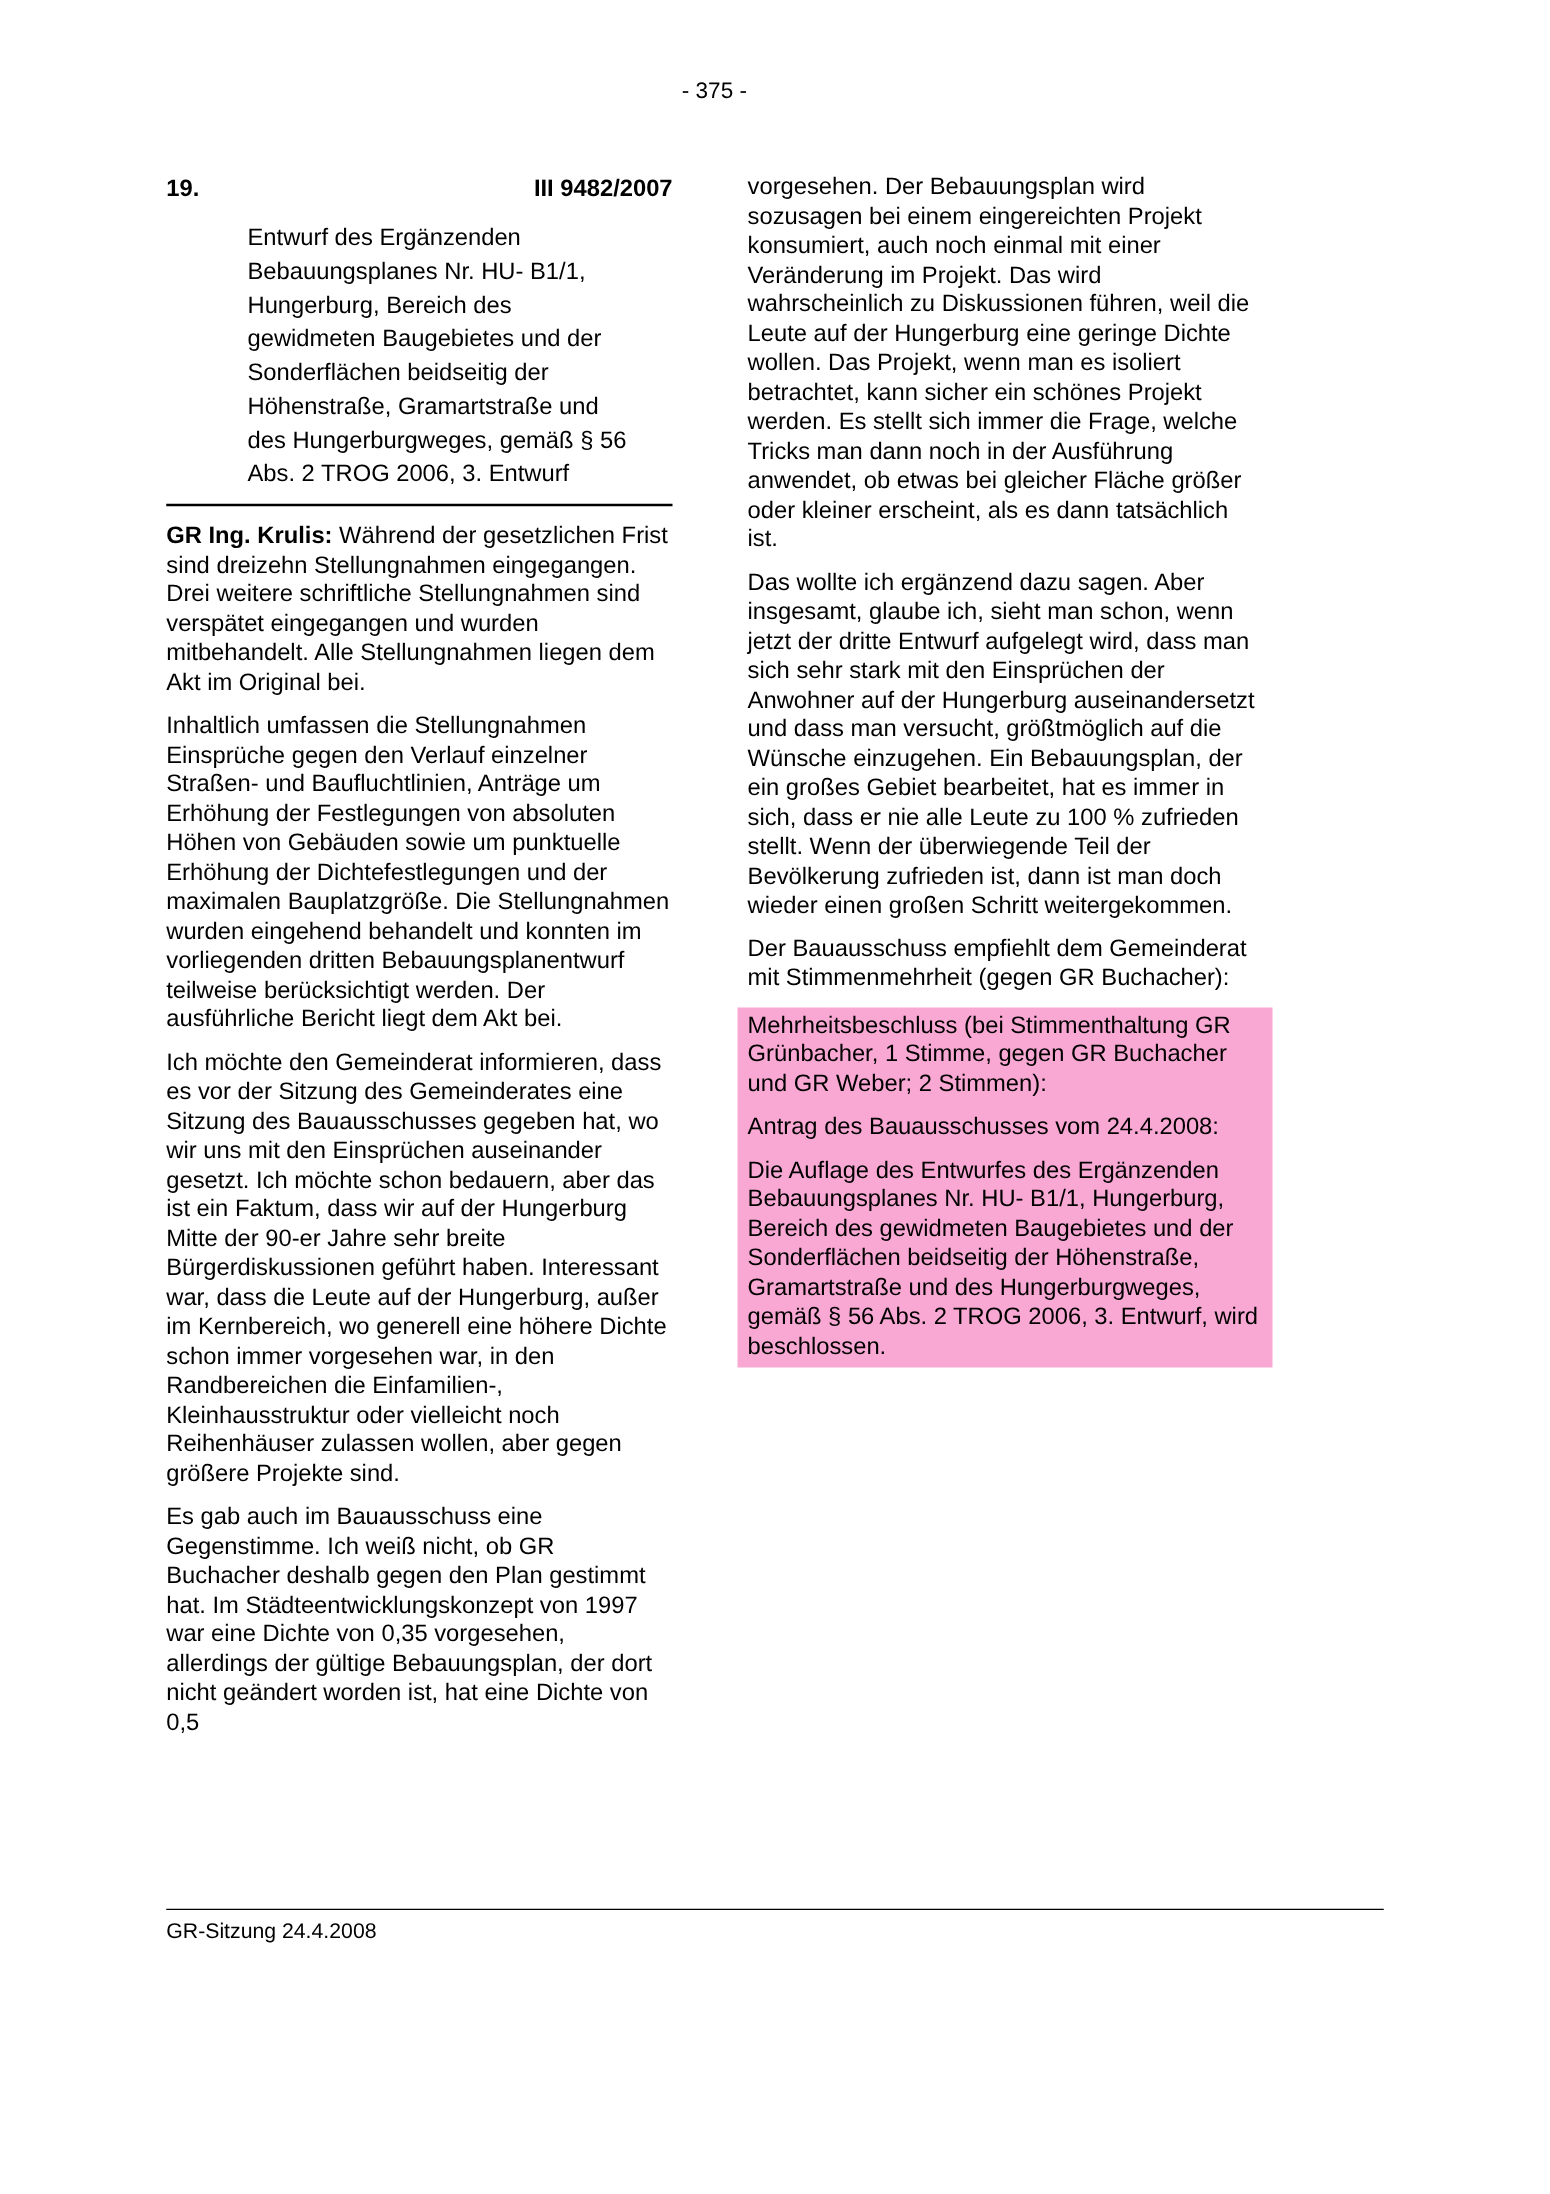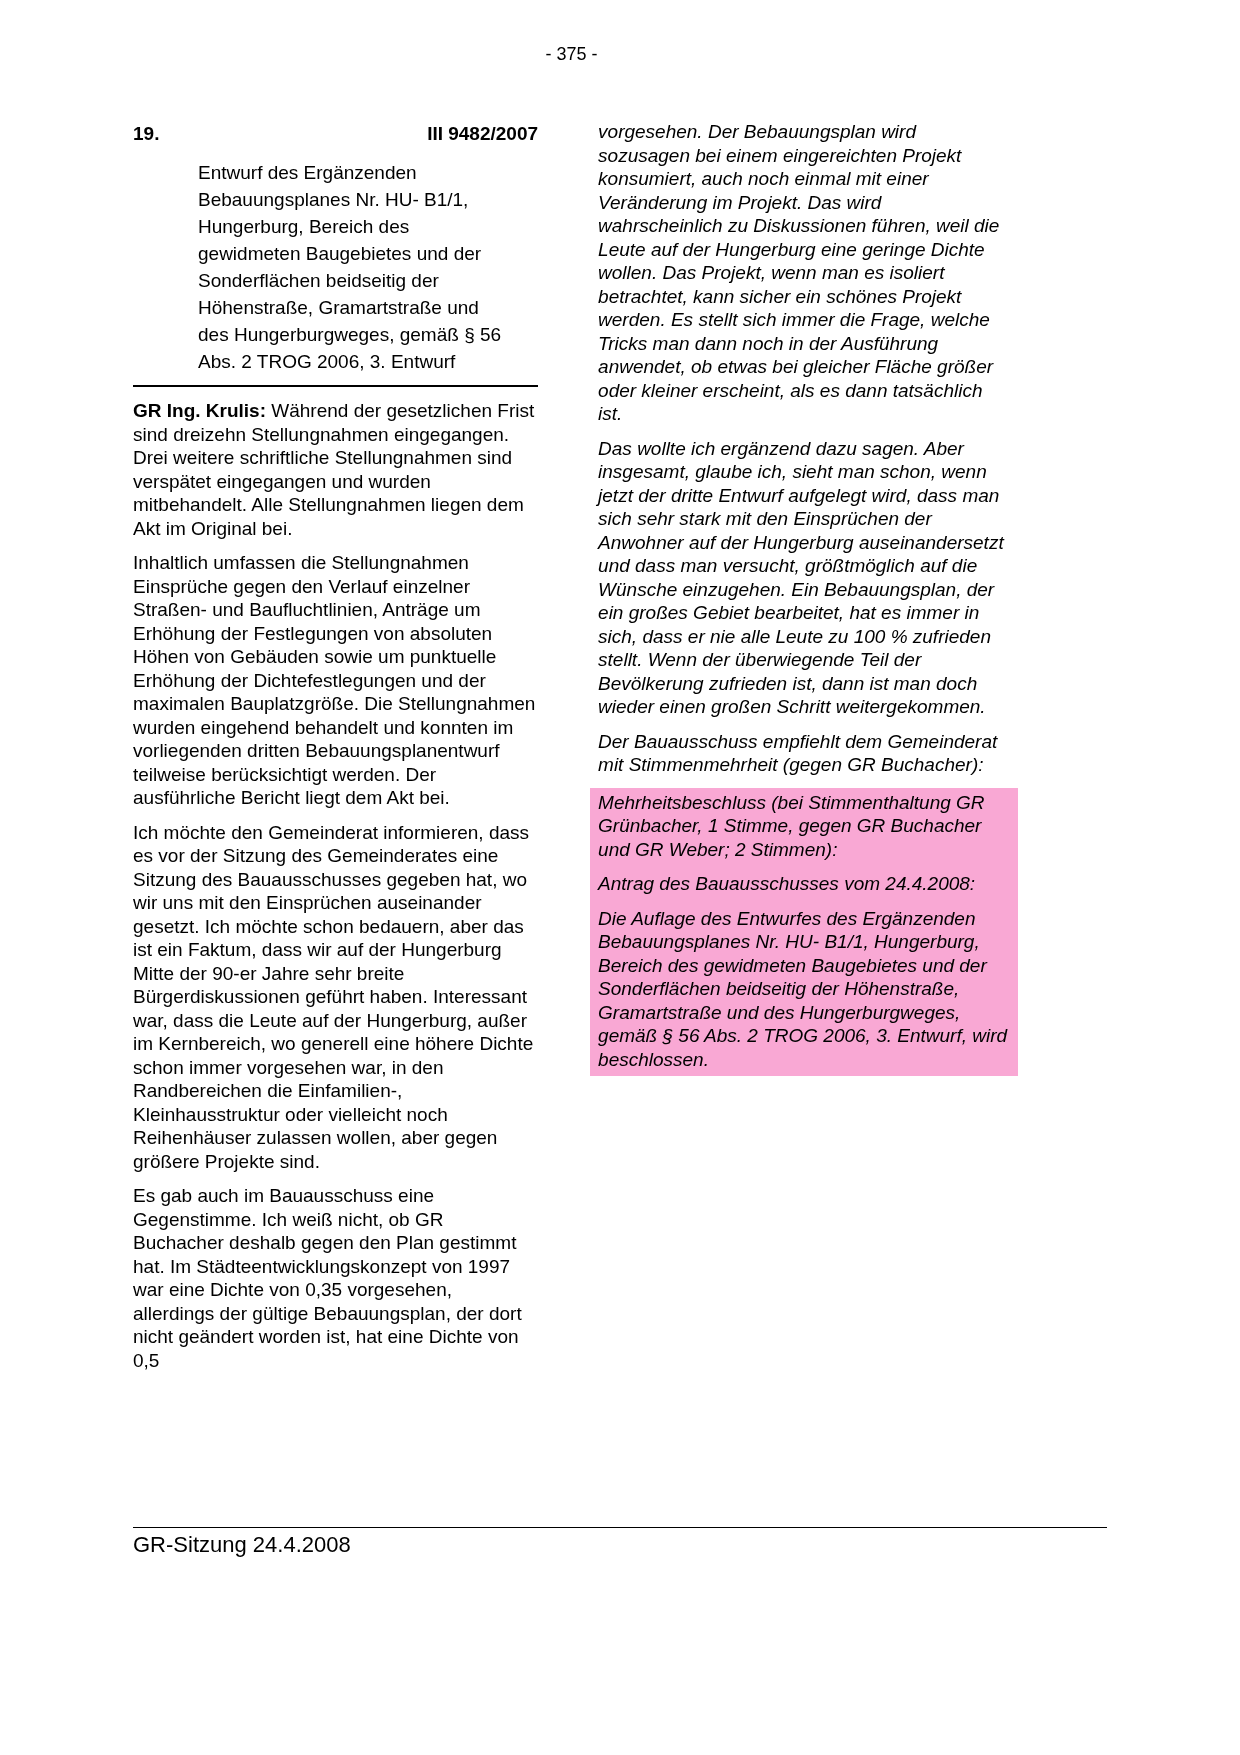--- a/index.html
+++ b/index.html
@@ -8,37 +8,37 @@
     height: 1755px;
     background: #ffffff;
     color: #000000;
     font-family: "Liberation Sans", "DejaVu Sans", sans-serif;
   }
   .page {
     position: relative;
     width: 1240px;
     height: 1613px;
     box-sizing: border-box;
-    padding: 44px 133px 0 133px;
+    padding: 62px 133px 0 133px;
     overflow: hidden;
   }
   .content { width: 877px; }
   .page-number {
     text-align: center;
     font-size: 18px;
     line-height: 21px;
     margin-bottom: 55px;
   }
   .columns {
     display: flex;
     gap: 60px;
     align-items: flex-start;
   }
   .col-left  { width: 412px; }
-  .col-right { width: 419px; font-style: italic; }
+  .col-right { width: 419px; }
 
   .item-header { display: flex; }
   .item-number {
     width: 65px;
     flex: 0 0 65px;
     font-weight: bold;
     font-size: 19px;
     line-height: 27px;
   }
   .item-head-right { flex: 1; }
@@ -82,21 +82,21 @@
     left: 133px;
     right: 133px;
     bottom: 58px;
   }
   .footer-rule {
     border: none;
     border-top: 1.5px solid #000;
     margin: 0 0 7px 0;
   }
   .footer-text {
-    font-size: 22px;
+    font-size: 17px;
     line-height: 20px;
   }
 </style>
 </head>
 <body>
 
 <div class="page">
 
   <div class="content">
     <div class="page-number">- 375 -</div>

